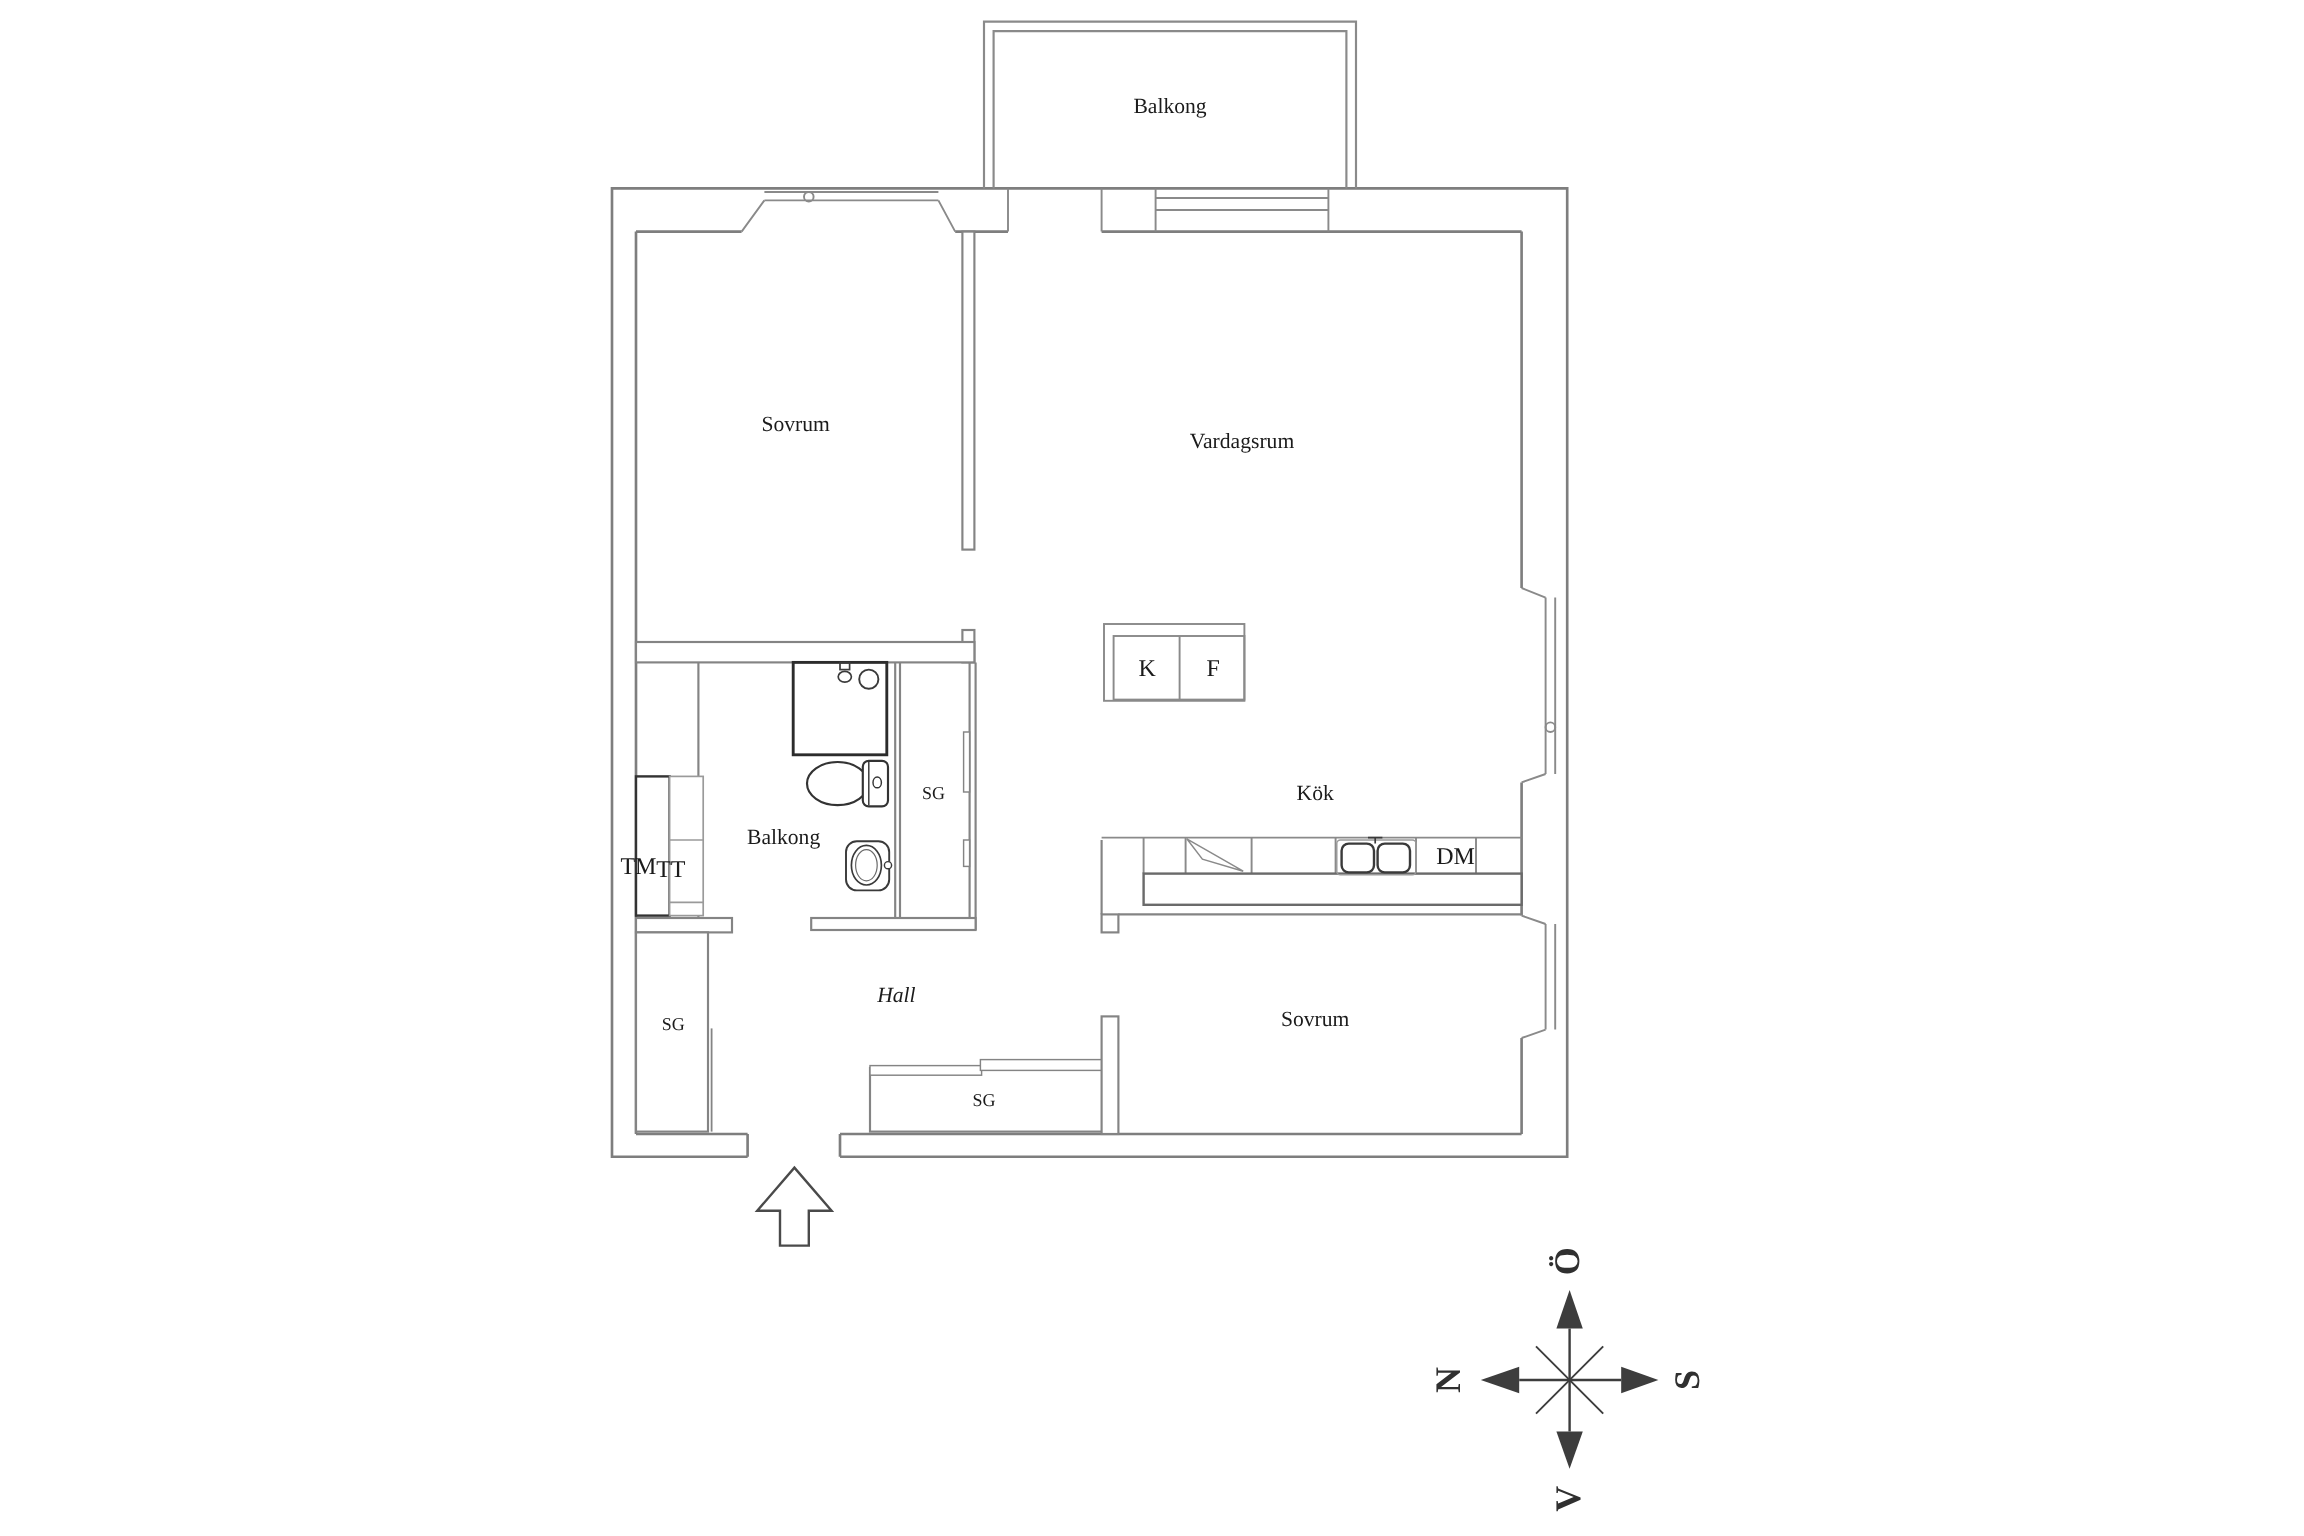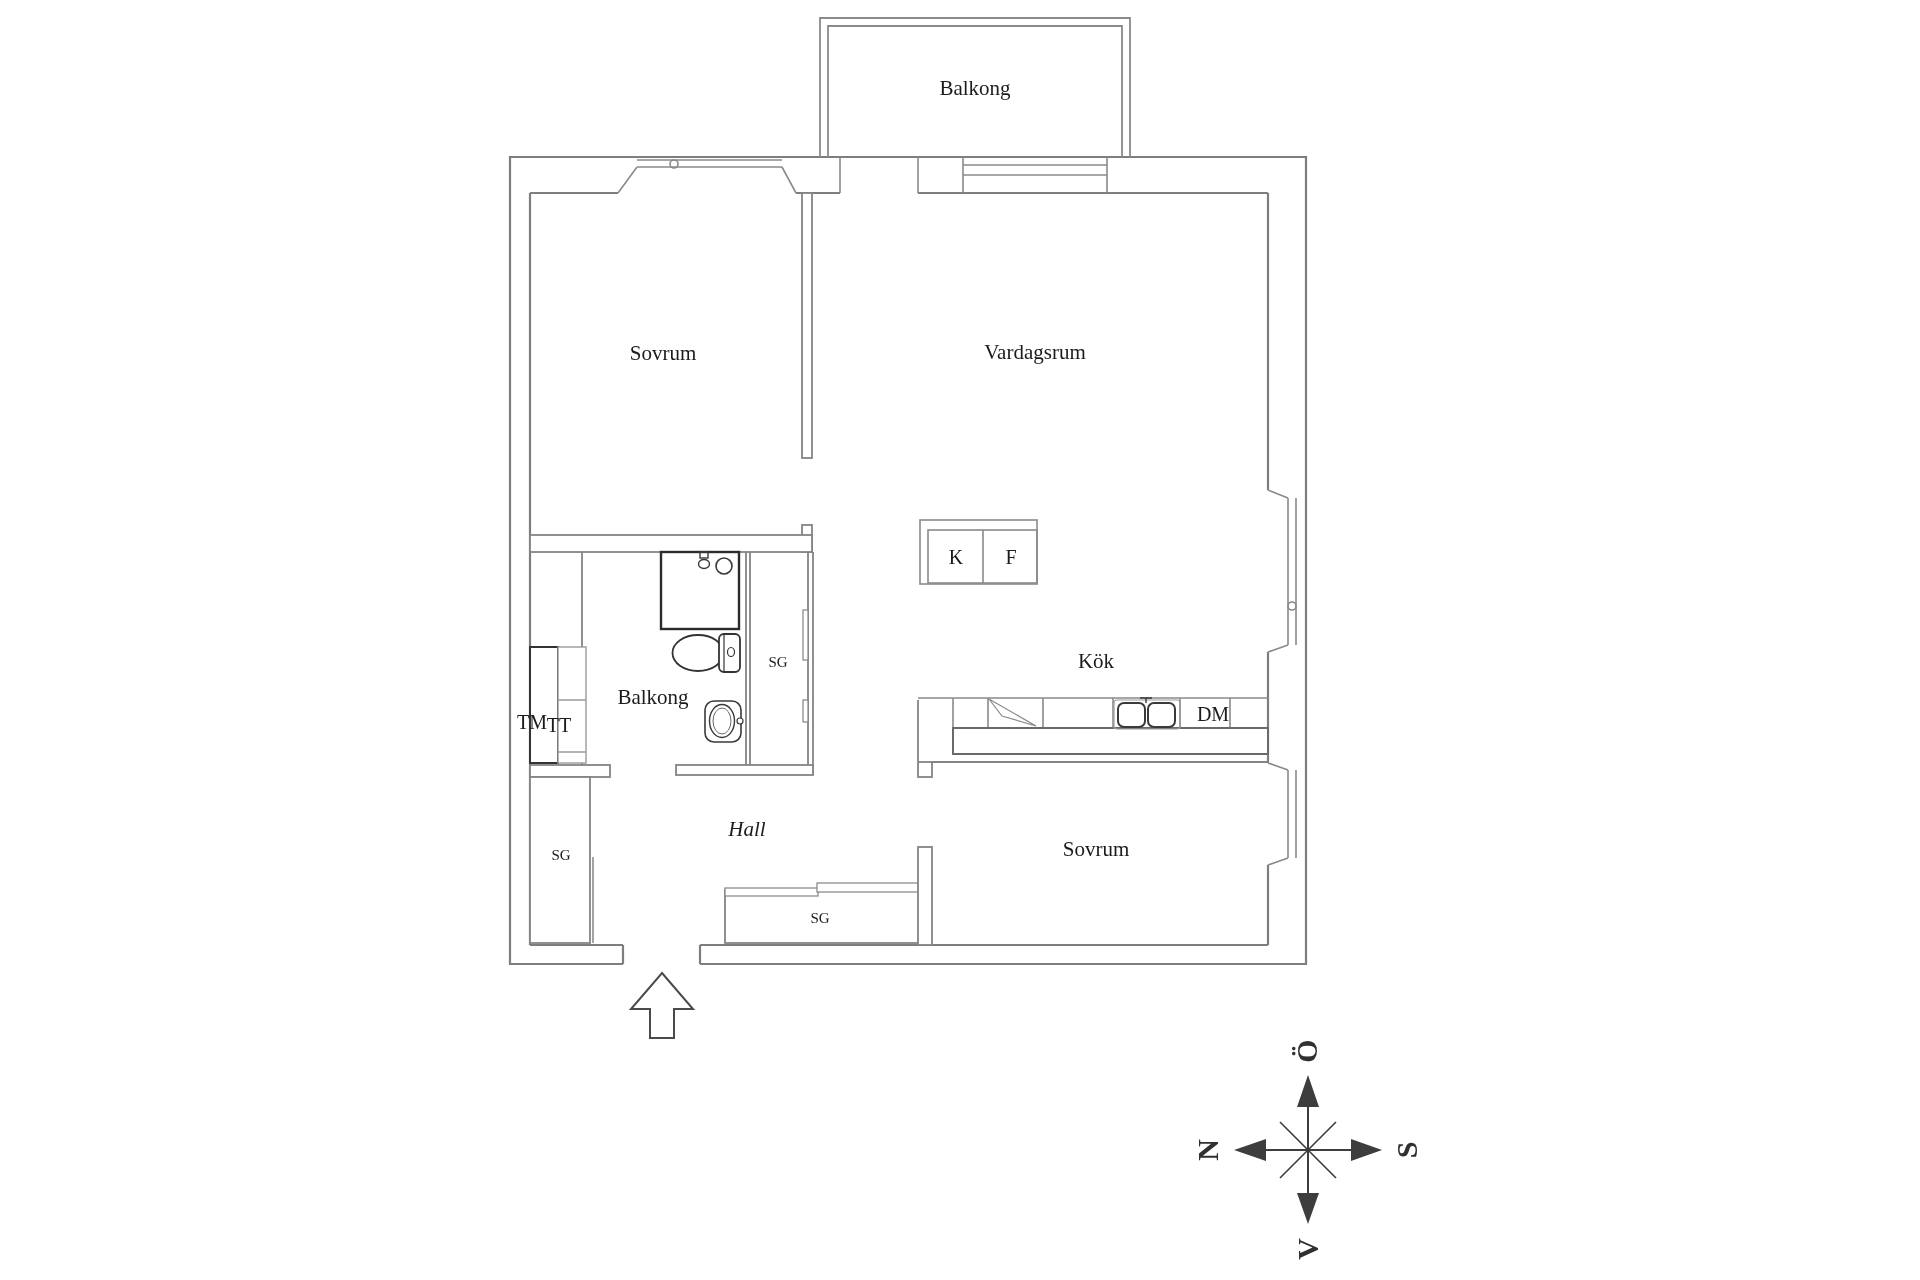--- a/index.html
+++ b/index.html
@@ -6,21 +6,21 @@
   .canvas {
     position:relative; width:1920px; height:1280px; background:#ffffff;
     font-family:"Liberation Serif", serif; overflow:hidden;
   }
   .canvas svg { position:absolute; left:0; top:0; }
   .label {
     position:absolute; transform:translate(-50%,-50%);
     color:#1b1b1b; white-space:nowrap; line-height:1;
     font-family:"Liberation Serif", serif;
   }
-  .lg { font-size:21px; }
+  .lg { font-size:18px; }
   .md { font-size:15px; }
   .sm { font-size:20px; }
   .compass-letter {
     position:absolute; transform:translate(-50%,-50%) rotate(-90deg);
     font-size:30px; font-weight:600; color:#303030; line-height:1;
     font-family:"Liberation Serif", serif; white-space:nowrap;
   }
 </style>
 </head>
 <body>
@@ -147,21 +147,21 @@
         <polygon points="1308,1075 1297,1107 1319,1107"></polygon>
         <polygon points="1234,1150 1266,1139 1266,1161"></polygon>
         <polygon points="1382,1150 1351,1139 1351,1161"></polygon>
         <polygon points="1308,1224 1297,1193 1319,1193"></polygon>
       </g>
     </g>
   </svg>
 
   <div class="label lg" style="left:975px; top:88px;">Balkong</div>
   <div class="label lg" style="left:663px; top:353px;">Sovrum</div>
-  <div class="label lg" style="left:1035px; top:352px;">Vardagsrum</div>
+  <div class="label lg" style="left:1035px; top:367px;">Vardagsrum</div>
   <div class="label lg" style="left:1096px; top:661px;">Kök</div>
   <div class="label lg" style="left:653px; top:697px;">Balkong</div>
   <div class="label lg" style="left:747px; top:829px;font-style:italic;">Hall</div>
   <div class="label lg" style="left:1096px; top:849px;">Sovrum</div>
 
   <div class="label sm" style="left:956px; top:557px;">K</div>
   <div class="label sm" style="left:1011px; top:557px;">F</div>
   <div class="label sm" style="left:1213px; top:714px;">DM</div>
   <div class="label sm" style="left:532px; top:674px;margin-top:48px;">TM</div>
   <div class="label sm" style="left:559px; top:725px;">TT</div>

